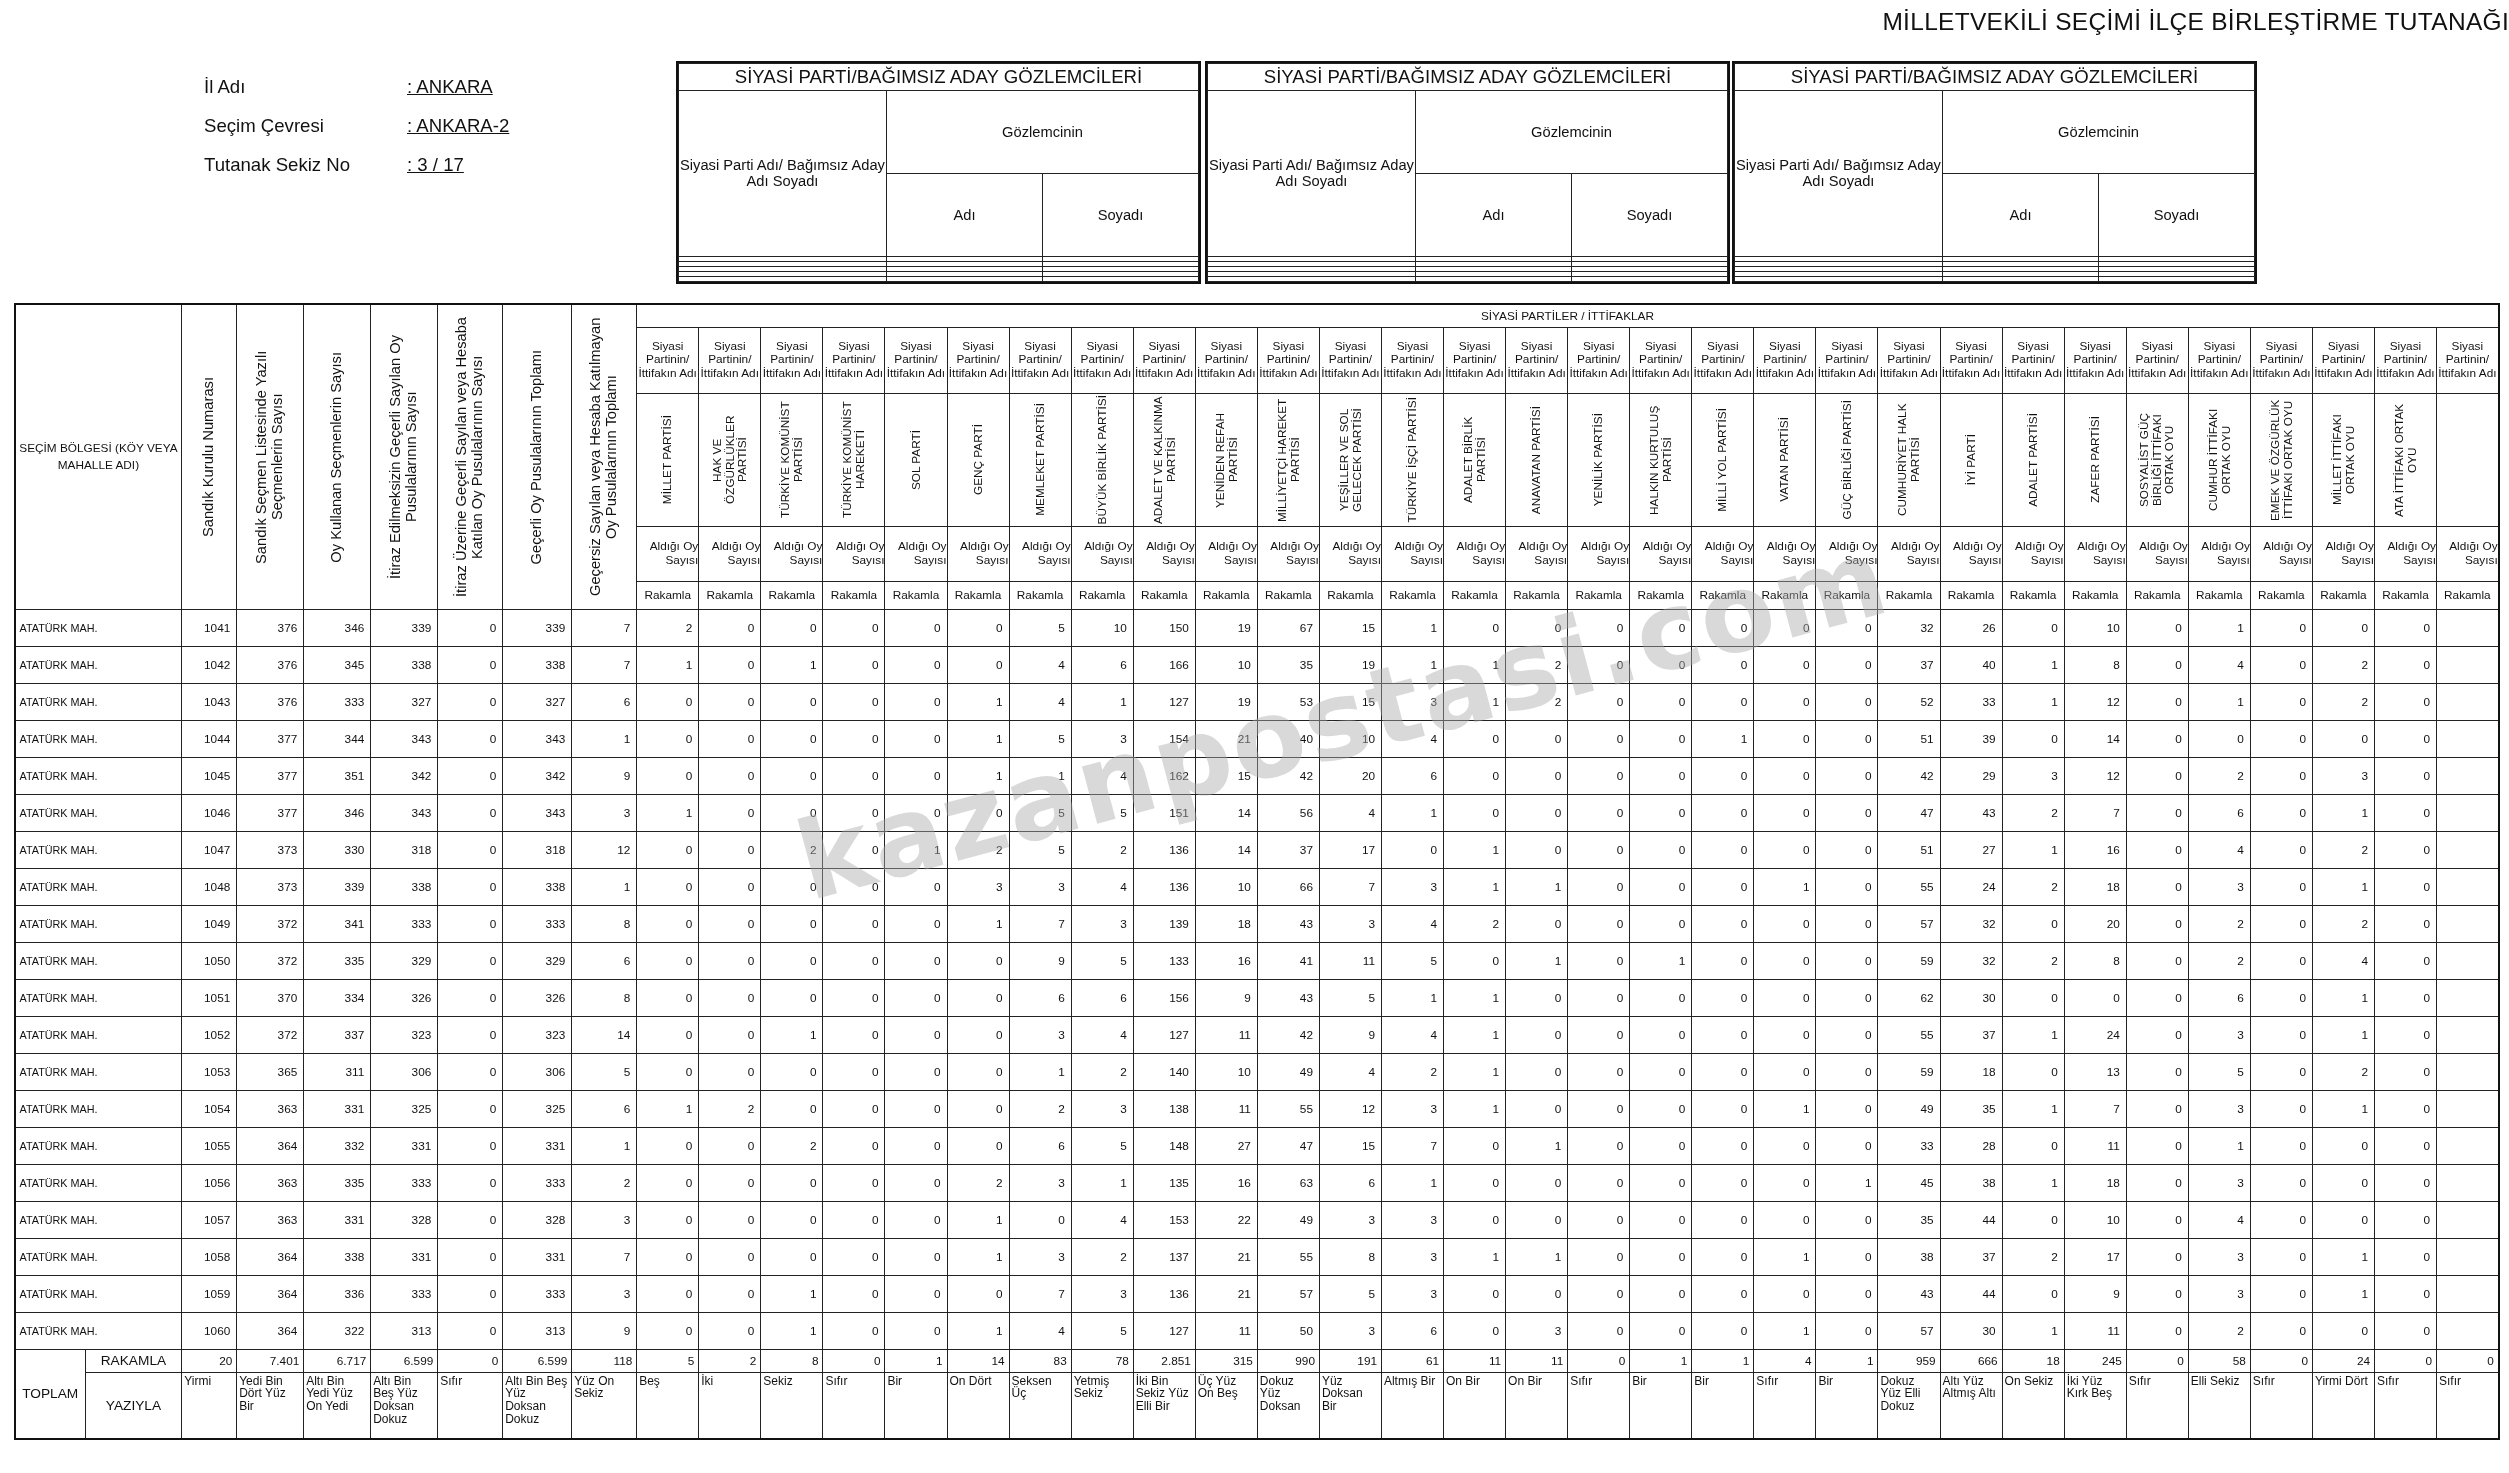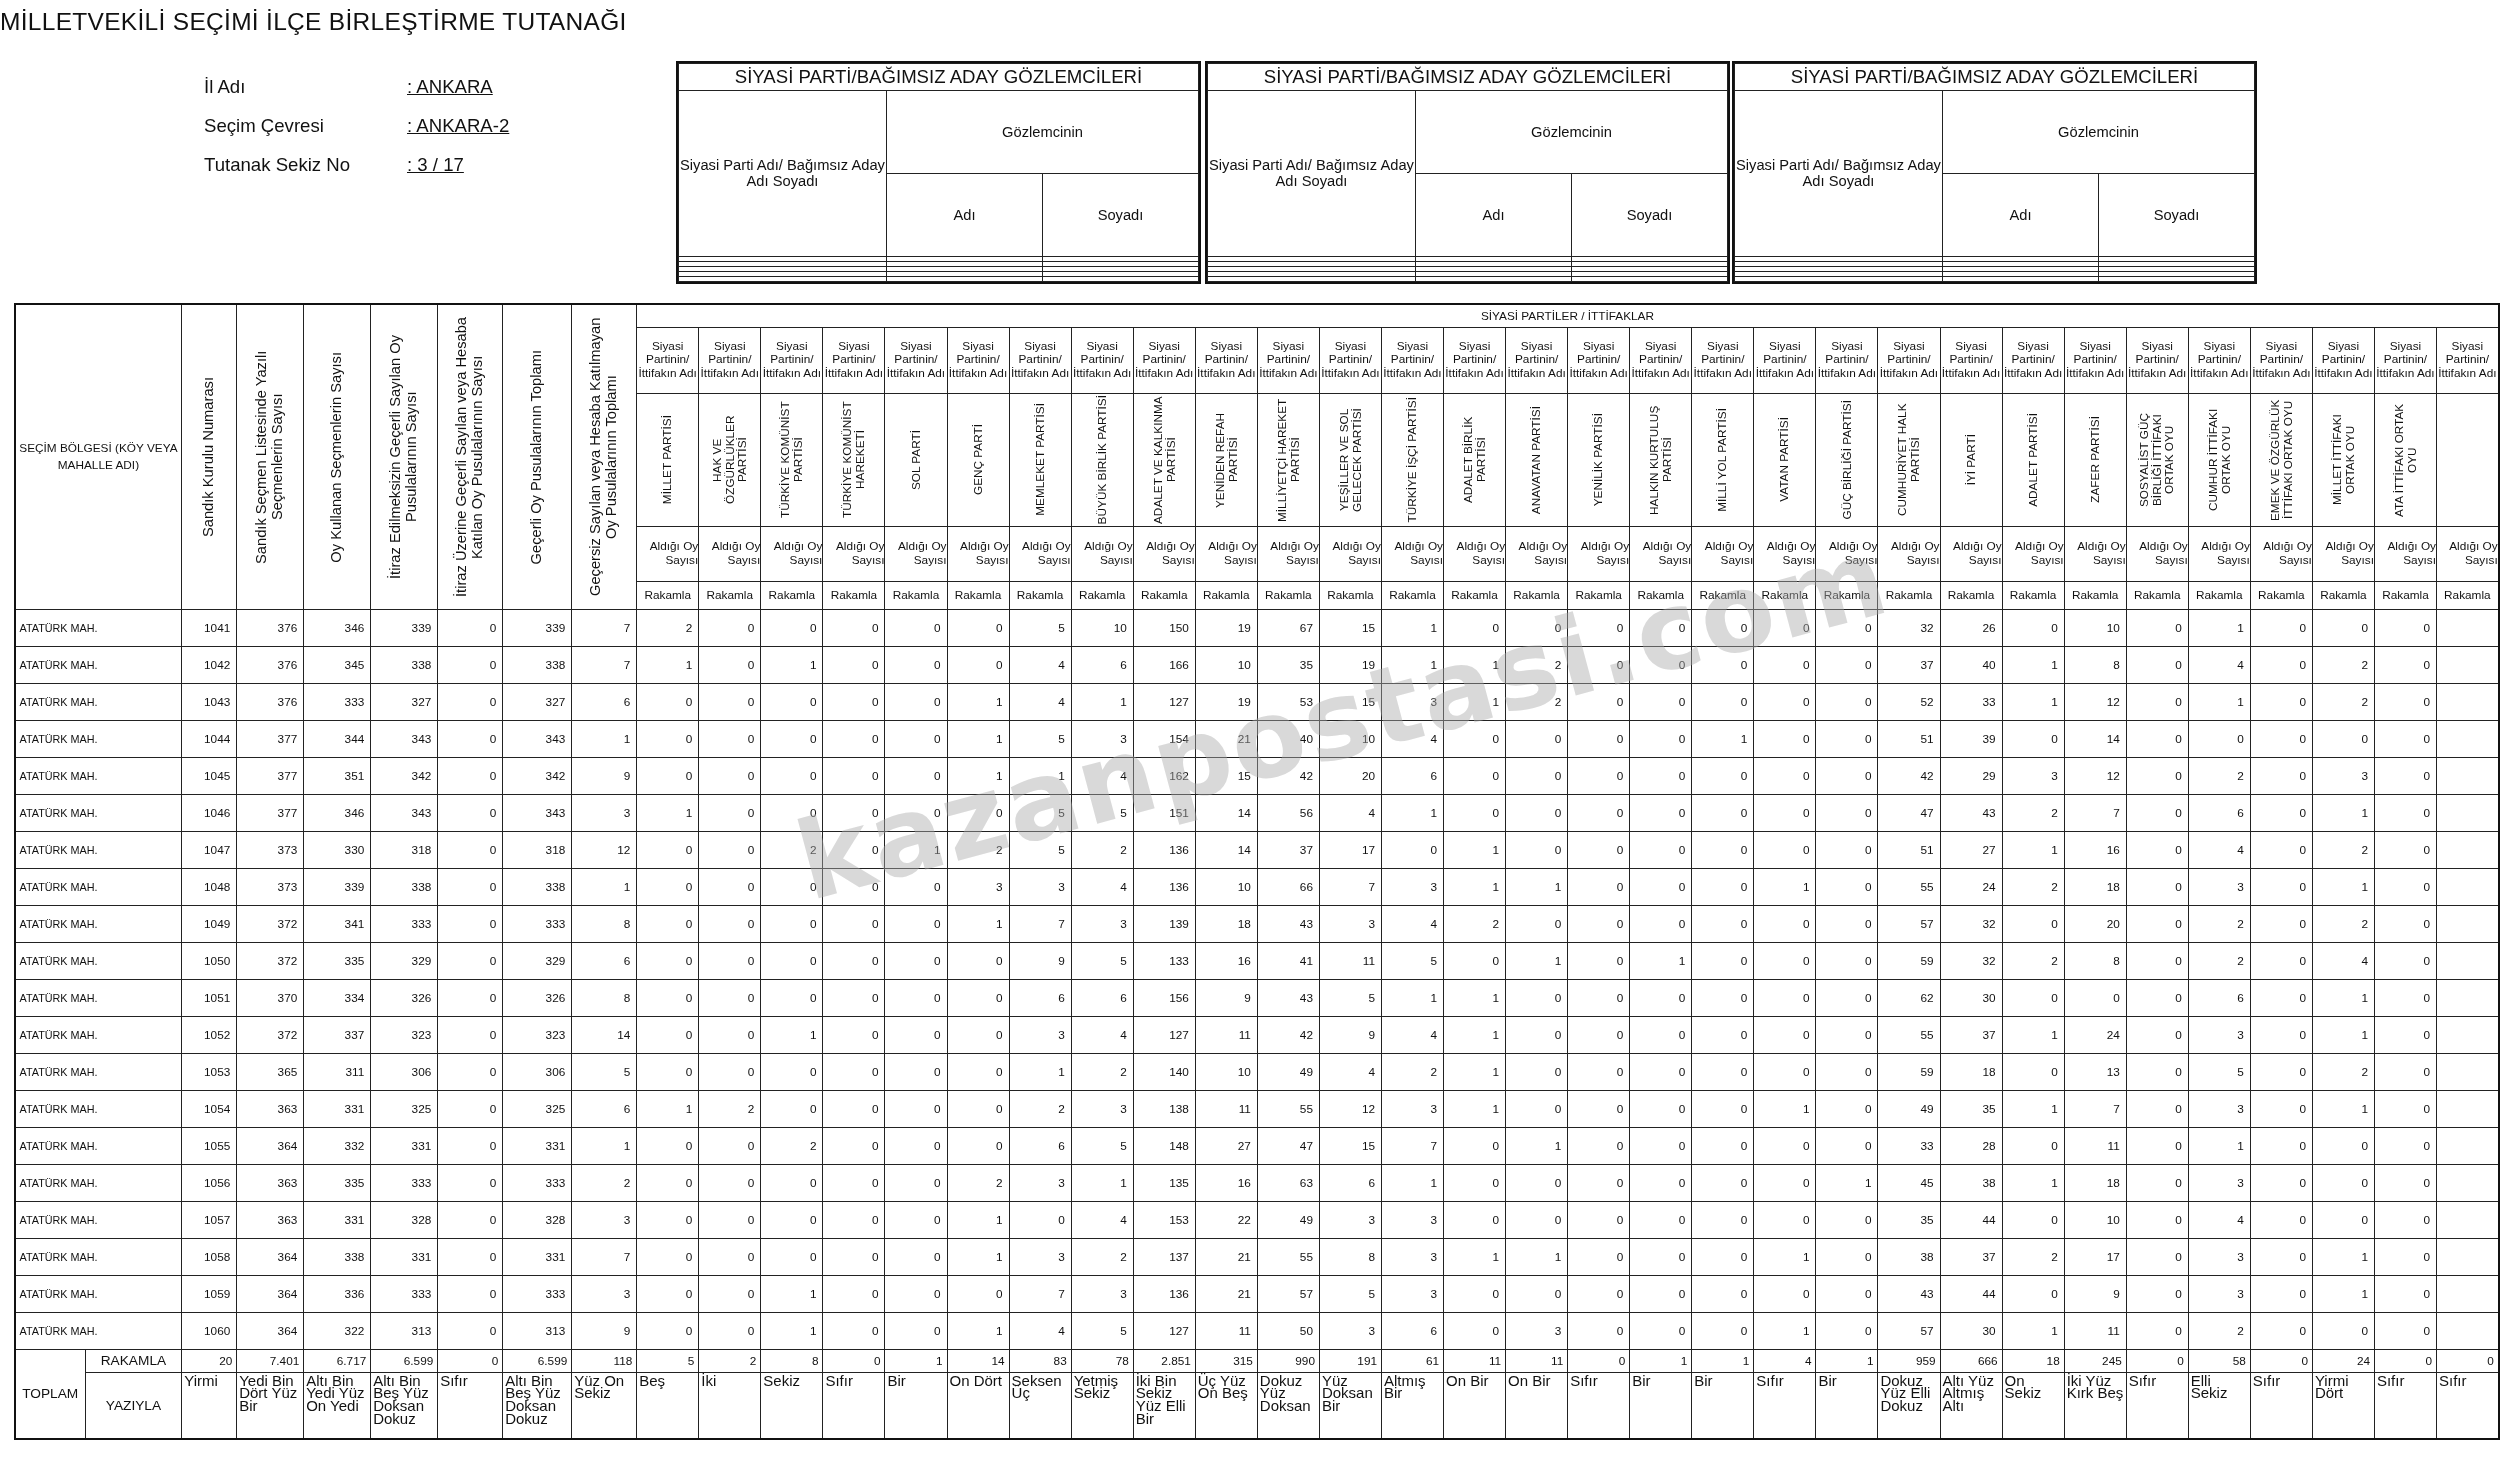--- a/index.html
+++ b/index.html
@@ -1,17 +1,17 @@
 <!DOCTYPE html>
 <html><head>
 <meta charset="utf-8">
 <style>
   html,body{margin:0;padding:0;background:#fff;}
   body{width:2509px;height:1473px;position:relative;overflow:hidden;font-family:"Liberation Sans",sans-serif;color:#111;}
-  .title{position:absolute;top:7.8px;left:0;width:2509px;text-align:left;font-size:24.5px;letter-spacing:0.3px;}
+  .title{position:absolute;top:7.8px;left:0;width:2509px;text-align:right;font-size:24.5px;letter-spacing:0.3px;}
   .meta{position:absolute;left:204px;top:67px;font-size:18.6px;}
   .meta-row{display:flex;height:39px;align-items:center;}
   .meta-label{width:201px;}
   .meta-val{padding-left:2px;text-decoration:underline;}
   .obs{position:absolute;top:61px;width:525px;height:223px;border:2.9px solid #111;box-sizing:border-box;}
   .obs table{width:100%;height:100%;border-collapse:collapse;table-layout:fixed;}
   .obs td,.obs th{border:1.5px solid #222;font-weight:normal;text-align:center;font-size:14.7px;padding:0;}
   .obs .otitle{font-size:18.6px;height:25.5px;margin-top:28px;}
   .main{position:absolute;left:13.7px;top:303px;width:2486px;}
   .main table{border-collapse:collapse;table-layout:fixed;width:2486px;border:2px solid #111;}
@@ -20,21 +20,21 @@
   .hdr-fixed .vert{font-size:14.7px;line-height:15.7px;max-height:294px;}
   .party-name .vert{font-size:11.8px;line-height:12.7px;}
   .party-top{font-size:11.8px;text-align:center;line-height:13.7px;height:65px;}
   .aldigi{font-size:11.8px;text-align:right;line-height:13.7px;height:54px;}
   .rakamla-h{font-size:11.8px;text-align:center;height:27.4px;}
   .region-h{text-align:center;font-size:14.7px;line-height:16.7px;}
   .spt{font-size:18.6px;text-align:center;height:21.6px;}
   .datarow td{height:36px;text-align:right;padding-right:5.9px;font-size:11.8px;}
   .datarow td.region{text-align:left;padding-left:3.9px;font-size:10.8px;}
   .tot-r td{height:21.6px;text-align:right;padding-right:3.9px;font-size:11.8px;}
-  .tot-y td{height:61px;vertical-align:top;text-align:left;font-size:15px;line-height:12.7px;padding:2px 2px;margin-left:18px;}
+  .tot-y td{height:61px;vertical-align:top;text-align:left;font-size:12px;line-height:12.7px;padding:2px 2px;margin-left:18px;}
   .tot-label{text-align:center !important;font-size:13.7px !important;vertical-align:middle !important;padding:0 !important;}
   .watermark{position:absolute;left:784px;top:804px;font-size:108px;font-weight:bold;color:rgba(170,170,170,0.45);transform:rotate(-15deg);transform-origin:left top;pointer-events:none;font-family:"DejaVu Sans",sans-serif;letter-spacing:2px;}
 </style>
 </head>
 <body>
 
 <div class="title">MİLLETVEKİLİ SEÇİMİ İLÇE BİRLEŞTİRME TUTANAĞI</div>
 
 <div class="meta">
   <div class="meta-row">

